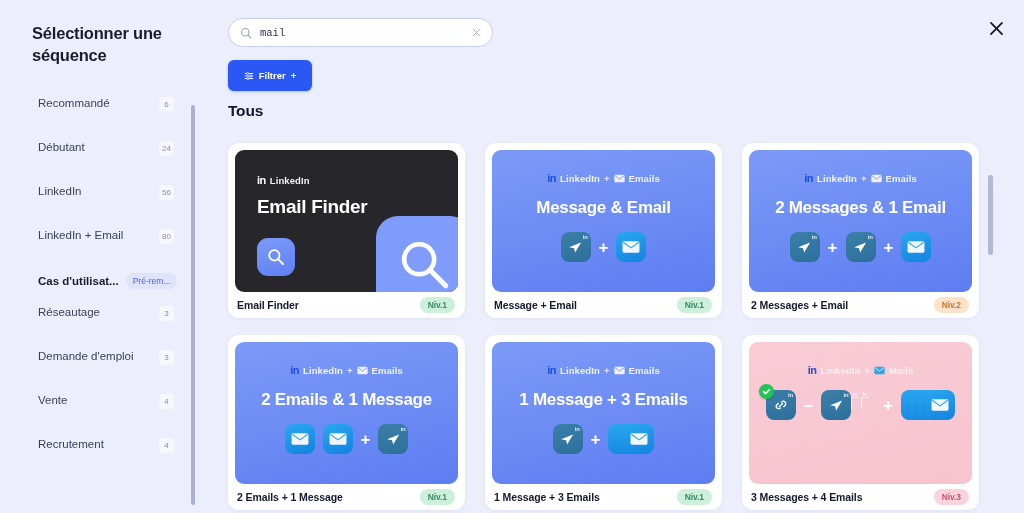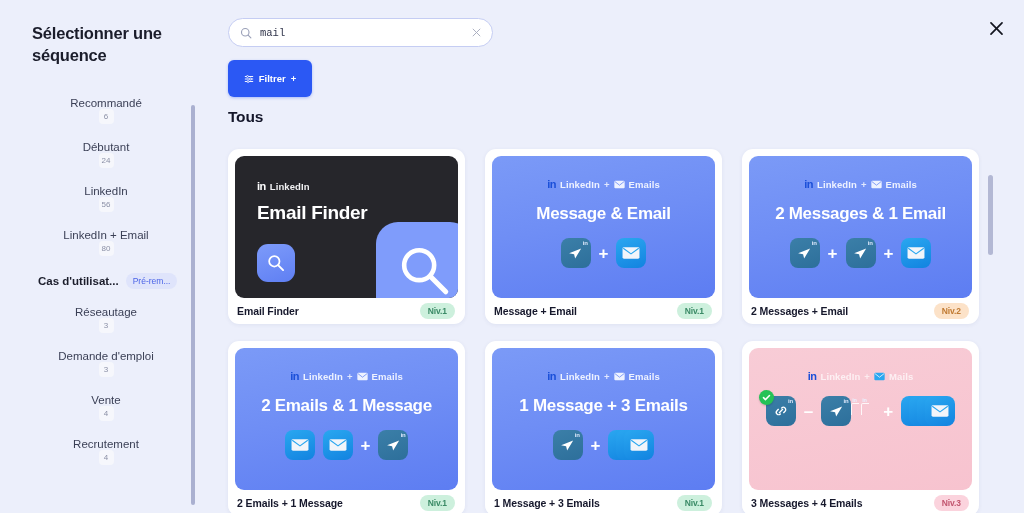--- a/index.html
+++ b/index.html
@@ -18,23 +18,23 @@
     width: 200px; height: 415px;
     flex: 0 0 200px;
     padding: 22px 0 0 0;
   }
   .sidebar-title {
     font-size: 16.5px; font-weight: bold; color: #1b1d2b;
     line-height: 1.35; padding: 0 30px 0 32px; letter-spacing: -0.2px;
   }
   .nav-list { margin-top: 30px; padding: 0 12px 0 0; }
   .nav-item {
-    display: flex; align-items: center; justify-content: space-between;
+    display: flex; justify-content: space-between;
     height: 26px; margin-bottom: 18px;
-    padding: 0 14px 0 38px; cursor: pointer; flex-direction: column;
+    padding: 0 14px 0 38px; cursor: pointer;
   }
   .nav-label { font-size: 11.5px; color: #3a3f55; white-space: nowrap; }
   .nav-count {
     font-size: 8px; color: #8b90a6;
     background: #f6f7fc; border-radius: 4px;
     min-width: 15px; height: 15px; line-height: 15px; text-align: center;
     padding: 0 3px;
   }
   .nav-group-head {
     display: flex; align-items: center; gap: 7px;
@@ -69,21 +69,21 @@
   .search-icon { flex: 0 0 auto; display: block; }
   .search-input {
     flex: 1; border: none; outline: none; background: transparent;
     font-family: Liberation Mono, monospace;
     font-size: 10.5px; color: #30344a;
   }
   .search-input::placeholder { color: #9aa0b8; }
   .search-clear { flex: 0 0 auto; cursor: pointer; display: block; opacity: .65; }
 
   .filter-btn {
-    margin-top: 13px; width: 84px; height: 37px;
+    margin-top: 13px; width: 84px; height: 31px;
     background: #2b58f4; border-radius: 6px; border: none;
     display: flex; align-items: center; justify-content: center; gap: 5px;
     color: #fff; font-size: 9.5px; font-weight: bold; cursor: pointer;
     font-family: "Liberation Sans", sans-serif;
     box-shadow: 0 1px 3px rgba(43,88,244,.35);
   }
 
   .section-title {
     margin-top: 11px; font-size: 15.5px; font-weight: bold;
     color: #14162a; letter-spacing: -0.2px;

